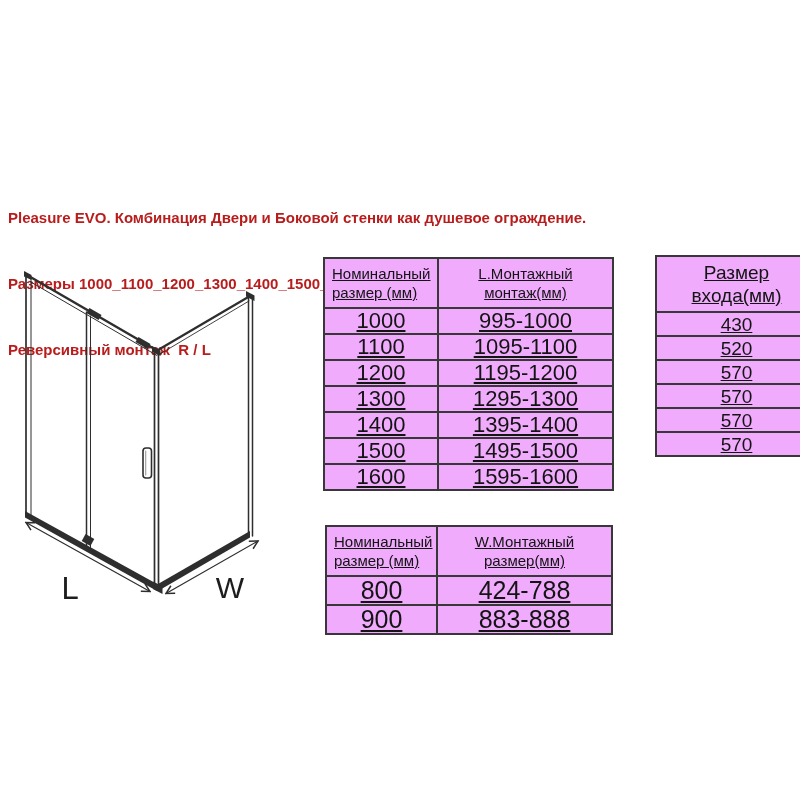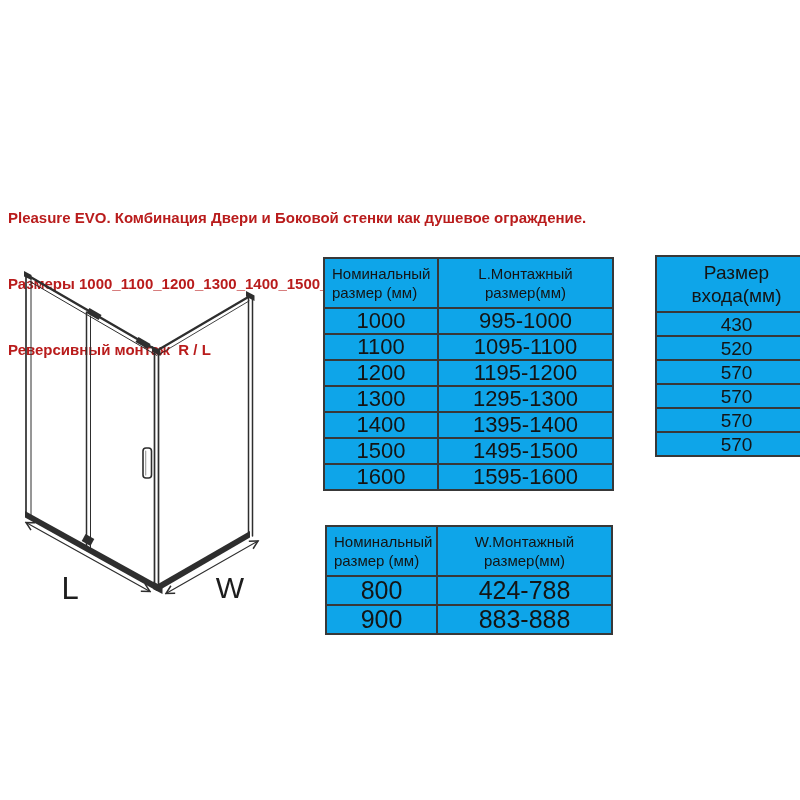--- a/index.html
+++ b/index.html
@@ -7,21 +7,21 @@
     width:800px;height:800px;position:relative;background:#ffffff;
     font-family:"Liberation Sans",sans-serif;overflow:hidden;
   }
   .heading{
     position:absolute;left:8px;top:163px;width:720px;
     font-size:15px;font-weight:bold;line-height:22px;color:#b91c1c;
     white-space:pre-wrap;
   }
   table{
     position:absolute;border-collapse:collapse;table-layout:fixed;
-    color:#141414;background:#0ea5e9;
+    color:#141414;background:#f0abfc;text-decoration:underline;
   }
   th,td{border:2px solid #383838;text-align:center;vertical-align:middle;padding:1px 3px;}
   th{font-weight:400;white-space:pre-line;font-size:15px;line-height:19px;}
   
   #length-table{left:323px;top:257px;width:289px;}
   #length-table col.c1{width:114px;} #length-table col.c2{width:175px;}
   #length-table th{height:46px;}
   #length-table th.col1{text-align:left;padding-left:7px;}
   #length-table td{height:21px;font-size:22px;line-height:1;}
   
@@ -113,21 +113,21 @@
 <table id="length-table">
   <colgroup>
       <col class="c1">
       <col class="c2">
     </colgroup>
   <thead>
     <tr>
       <th class="col1">Номинальный
 размер (мм)</th>
       <th>L.Монтажный
-размер(мм)</th>
+монтаж(мм)</th>
     </tr>
   </thead>
   <tbody>
       <tr>
         <td>1000</td>
         <td>995-1000</td>
       </tr>
       <tr>
         <td>1100</td>
         <td>1095-1100</td>

